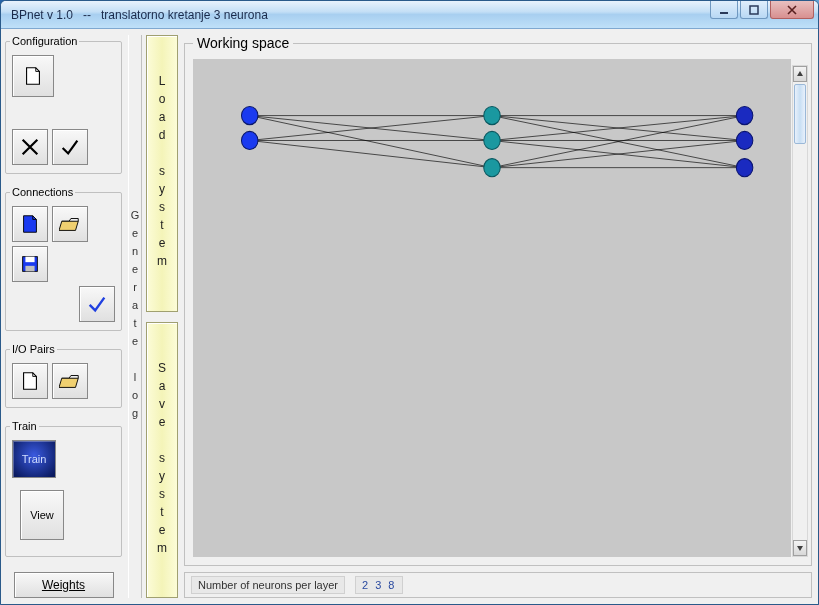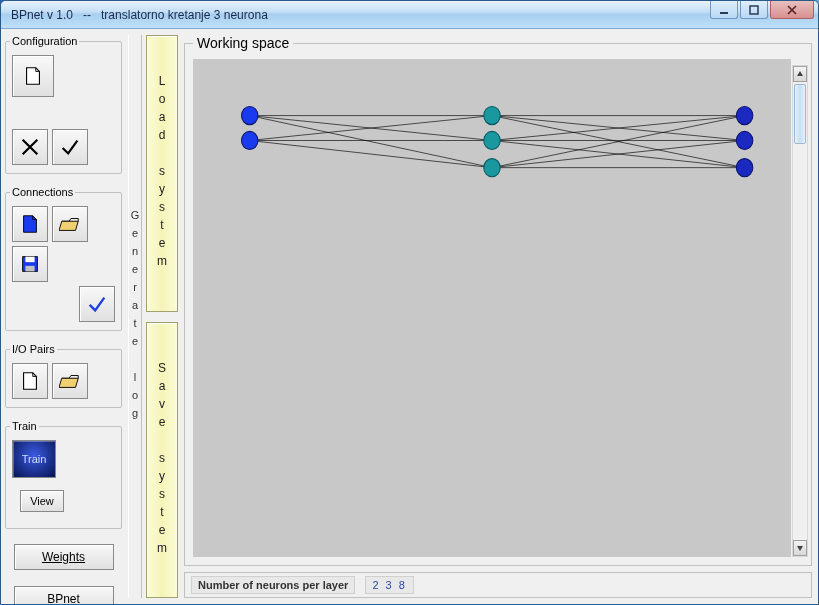--- a/index.html
+++ b/index.html
@@ -116,21 +116,21 @@
     width: 44px; height: 38px;
     background: radial-gradient(circle at 50% 40%, #3a5ae0 0%, #0a1a60 90%);
     border: 1px solid #888;
     display: inline-flex; align-items: center; justify-content: center;
     color: #d0ddff;
     font-size: 11px;
     margin: 2px;
     box-shadow: inset 1px 1px 0 rgba(255,255,255,0.3);
   }
   .btn-view {
-    width: 44px; height: 22px;
+    width: 44px; height: 50px;
     background: linear-gradient(180deg, #f8f8f8, #e0e0e0);
     border: 1px solid #888;
     display: inline-flex; align-items: center; justify-content: center;
     font-size: 11px;
     margin: 10px;
     box-shadow: inset 1px 1px 0 #fff;
   }
   .vbar {
     width: 14px;
     margin: 6px 2px;
@@ -215,21 +215,21 @@
   .statusbar {
     height: 26px;
     margin-top: 6px;
     border: 1px solid #c0c0c0;
     background: #f0f0f0;
     display: flex;
     align-items: center;
     padding: 0 6px;
     gap: 10px;
   }
-  .statusbar .lab { font-size: 11px; color: #333; border:1px solid #d0d0d0; background:#e8e8e8; padding:2px 6px;font-weight:bold; }
+  .statusbar .lab { font-size: 11px; color: #333; border:1px solid #d0d0d0; background:#e8e8e8; padding:2px 6px; }
   .statusbar .vals { font-size: 11px; color: #2a4aa0; background:#e8e8e8; border:1px solid #d0d0d0; padding:2px 6px; letter-spacing:2px; }
   svg.net { width:100%; height:100%; }
   .neuron-in { fill:#1a3af0; stroke:#0a186a; stroke-width:1; }
   .neuron-hid { fill:#1a98a0; stroke:#0a5860; stroke-width:1; }
   .neuron-out { fill:#1a2ac0; stroke:#0a1470; stroke-width:1; }
   .edge { stroke:#000; stroke-width:0.6; fill:none; }
 </style>
 </head>
 <body>
 

